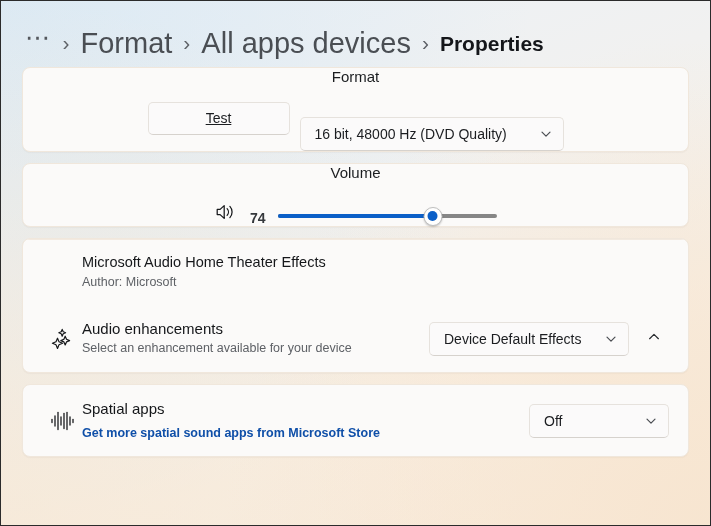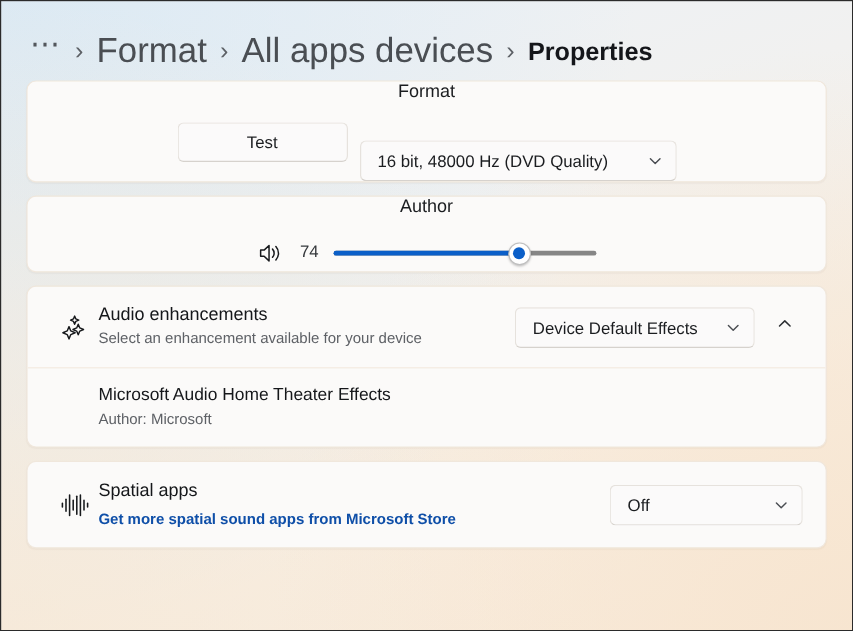--- a/index.html
+++ b/index.html
@@ -99,51 +99,52 @@
     border: 1px solid #e6e2dd;
     border-bottom-color: #d6d2cd;
     border-radius: 5px;
     font-size: 14px;
     color: #1b1d20;
     font-family: "Liberation Sans", sans-serif;
     cursor: pointer;
     display: flex;
     align-items: center;
     justify-content: center;
+    text-decoration: underline;
   }
 
   .combo {
     height: 34px;
     background: #fbfafa;
     border: 1px solid #e6e2dd;
     border-bottom-color: #d6d2cd;
     border-radius: 5px;
     display: flex;
     align-items: center;
     justify-content: space-between;
     padding: 0 11px 0 14px;
     font-size: 14px;
     color: #1b1d20;
     cursor: pointer;
     white-space: nowrap;
   }
   .combo .chev { margin-left: 10px; flex: 0 0 auto; display:flex; align-items:center; }
   .combo-format { width: 264px; margin-left: 10px; margin-top: 32px; }
   .combo-enh { width: 200px; }
-  .combo-spatial { width: 161px; }
+  .combo-spatial { width: 140px; }
 
   .chev-btn {
     width: 30px; height: 30px;
     display: flex; align-items: center; justify-content: center;
     cursor: pointer; border-radius: 4px;
     margin-left: 10px;
   }
 
   
-  .vol-wrap { display: flex; align-items: flex-start; }
+  .vol-wrap { display: flex; align-items: flex-end; font-weight: bold; }
   .vol-value {
     font-size: 14px;
     color: #35383c;
     margin: 0 12px 0 10px;
     min-width: 19px;
     text-align: right;
   }
   .slider {
     position: relative;
     width: 219px;
@@ -252,21 +253,21 @@
                   <path d="M2 4.2 L6 8.2 L10 4.2" fill="none" stroke="#4a4d52" stroke-width="1.2" stroke-linecap="round" stroke-linejoin="round"></path>
                 </svg>
             </span>
           </div>
         </div>
       </div>
     </div>
 
     <div class="card">
       <div class="row">
-        <div class="row-label">Author</div>
+        <div class="row-label">Volume</div>
         <div class="vol-wrap">
           <span>
             <svg width="22" height="20" viewBox="0 0 22 20">
               <path d="M2.2 7.4 h2.9 L9.2 3.6 v12.8 L5.1 12.6 H2.2 z" fill="none" stroke="#17191c" stroke-width="1.25" stroke-linejoin="round"></path>
               <path d="M12.1 6.6 a5 5 0 0 1 0 6.8" fill="none" stroke="#17191c" stroke-width="1.25" stroke-linecap="round"></path>
               <path d="M14.9 4.4 a8.3 8.3 0 0 1 0 11.2" fill="none" stroke="#17191c" stroke-width="1.25" stroke-linecap="round"></path>
             </svg>
           </span>
           <span class="vol-value">74</span>
           <div class="slider">
@@ -274,20 +275,27 @@
             <div class="track-fill" id="vol-fill" style="width: 71%;"></div>
             <div class="thumb" id="vol-thumb" style="left: 71%;">
                 <i></i>
               </div>
           </div>
         </div>
       </div>
     </div>
 
     <div class="card nested">
+      <div class="feature-row sub-row row-divider">
+        <div class="feature-text">
+          <div class="sub-title">Microsoft Audio Home Theater Effects</div>
+          <div class="sub-sub">Author: Microsoft</div>
+        </div>
+      </div>
+
       <div class="feature-row">
         <div class="feature-icon">
           <svg width="26" height="26" viewBox="0 0 26 26">
             <path d="M8.5 12.2 l1.5 3.6 l3.6 1.5 l-3.6 1.5 l-1.5 3.6 l-1.5 -3.6 l-3.6 -1.5 l3.6 -1.5 z" fill="none" stroke="#17191c" stroke-width="1.2" stroke-linejoin="round"></path>
             <path d="M16.2 10.2 l1.3 3.1 l3.1 1.3 l-3.1 1.3 l-1.3 3.1 l-1.3 -3.1 l-3.1 -1.3 l3.1 -1.3 z" fill="none" stroke="#17191c" stroke-width="1.2" stroke-linejoin="round"></path>
             <path d="M13.2 3.4 l1.0 2.4 l2.4 1.0 l-2.4 1.0 l-1.0 2.4 l-1.0 -2.4 l-2.4 -1.0 l2.4 -1.0 z" fill="none" stroke="#17191c" stroke-width="1.2" stroke-linejoin="round"></path>
           </svg>
         </div>
         <div class="feature-text">
           <div class="feature-title">Audio enhancements</div>
@@ -302,27 +310,20 @@
                 </svg>
             </span>
           </div>
           <div class="chev-btn">
             <span>
               <svg width="14" height="14" viewBox="0 0 14 14">
                   <path d="M2.6 8.7 L7 4.4 L11.4 8.7" fill="none" stroke="#2a2d31" stroke-width="1.25" stroke-linecap="round" stroke-linejoin="round"></path>
                 </svg>
             </span>
           </div>
-        </div>
-      </div>
-
-      <div class="feature-row sub-row row-divider">
-        <div class="feature-text">
-          <div class="sub-title">Microsoft Audio Home Theater Effects</div>
-          <div class="sub-sub">Author: Microsoft</div>
         </div>
       </div>
     </div>
 
     <div class="card">
       <div class="feature-row">
         <div class="feature-icon">
           <svg width="26" height="24" viewBox="0 0 26 24">
             <g stroke="#17191c" stroke-width="1.3" stroke-linecap="round">
               <line x1="3" y1="10.5" x2="3" y2="13.5"></line>

